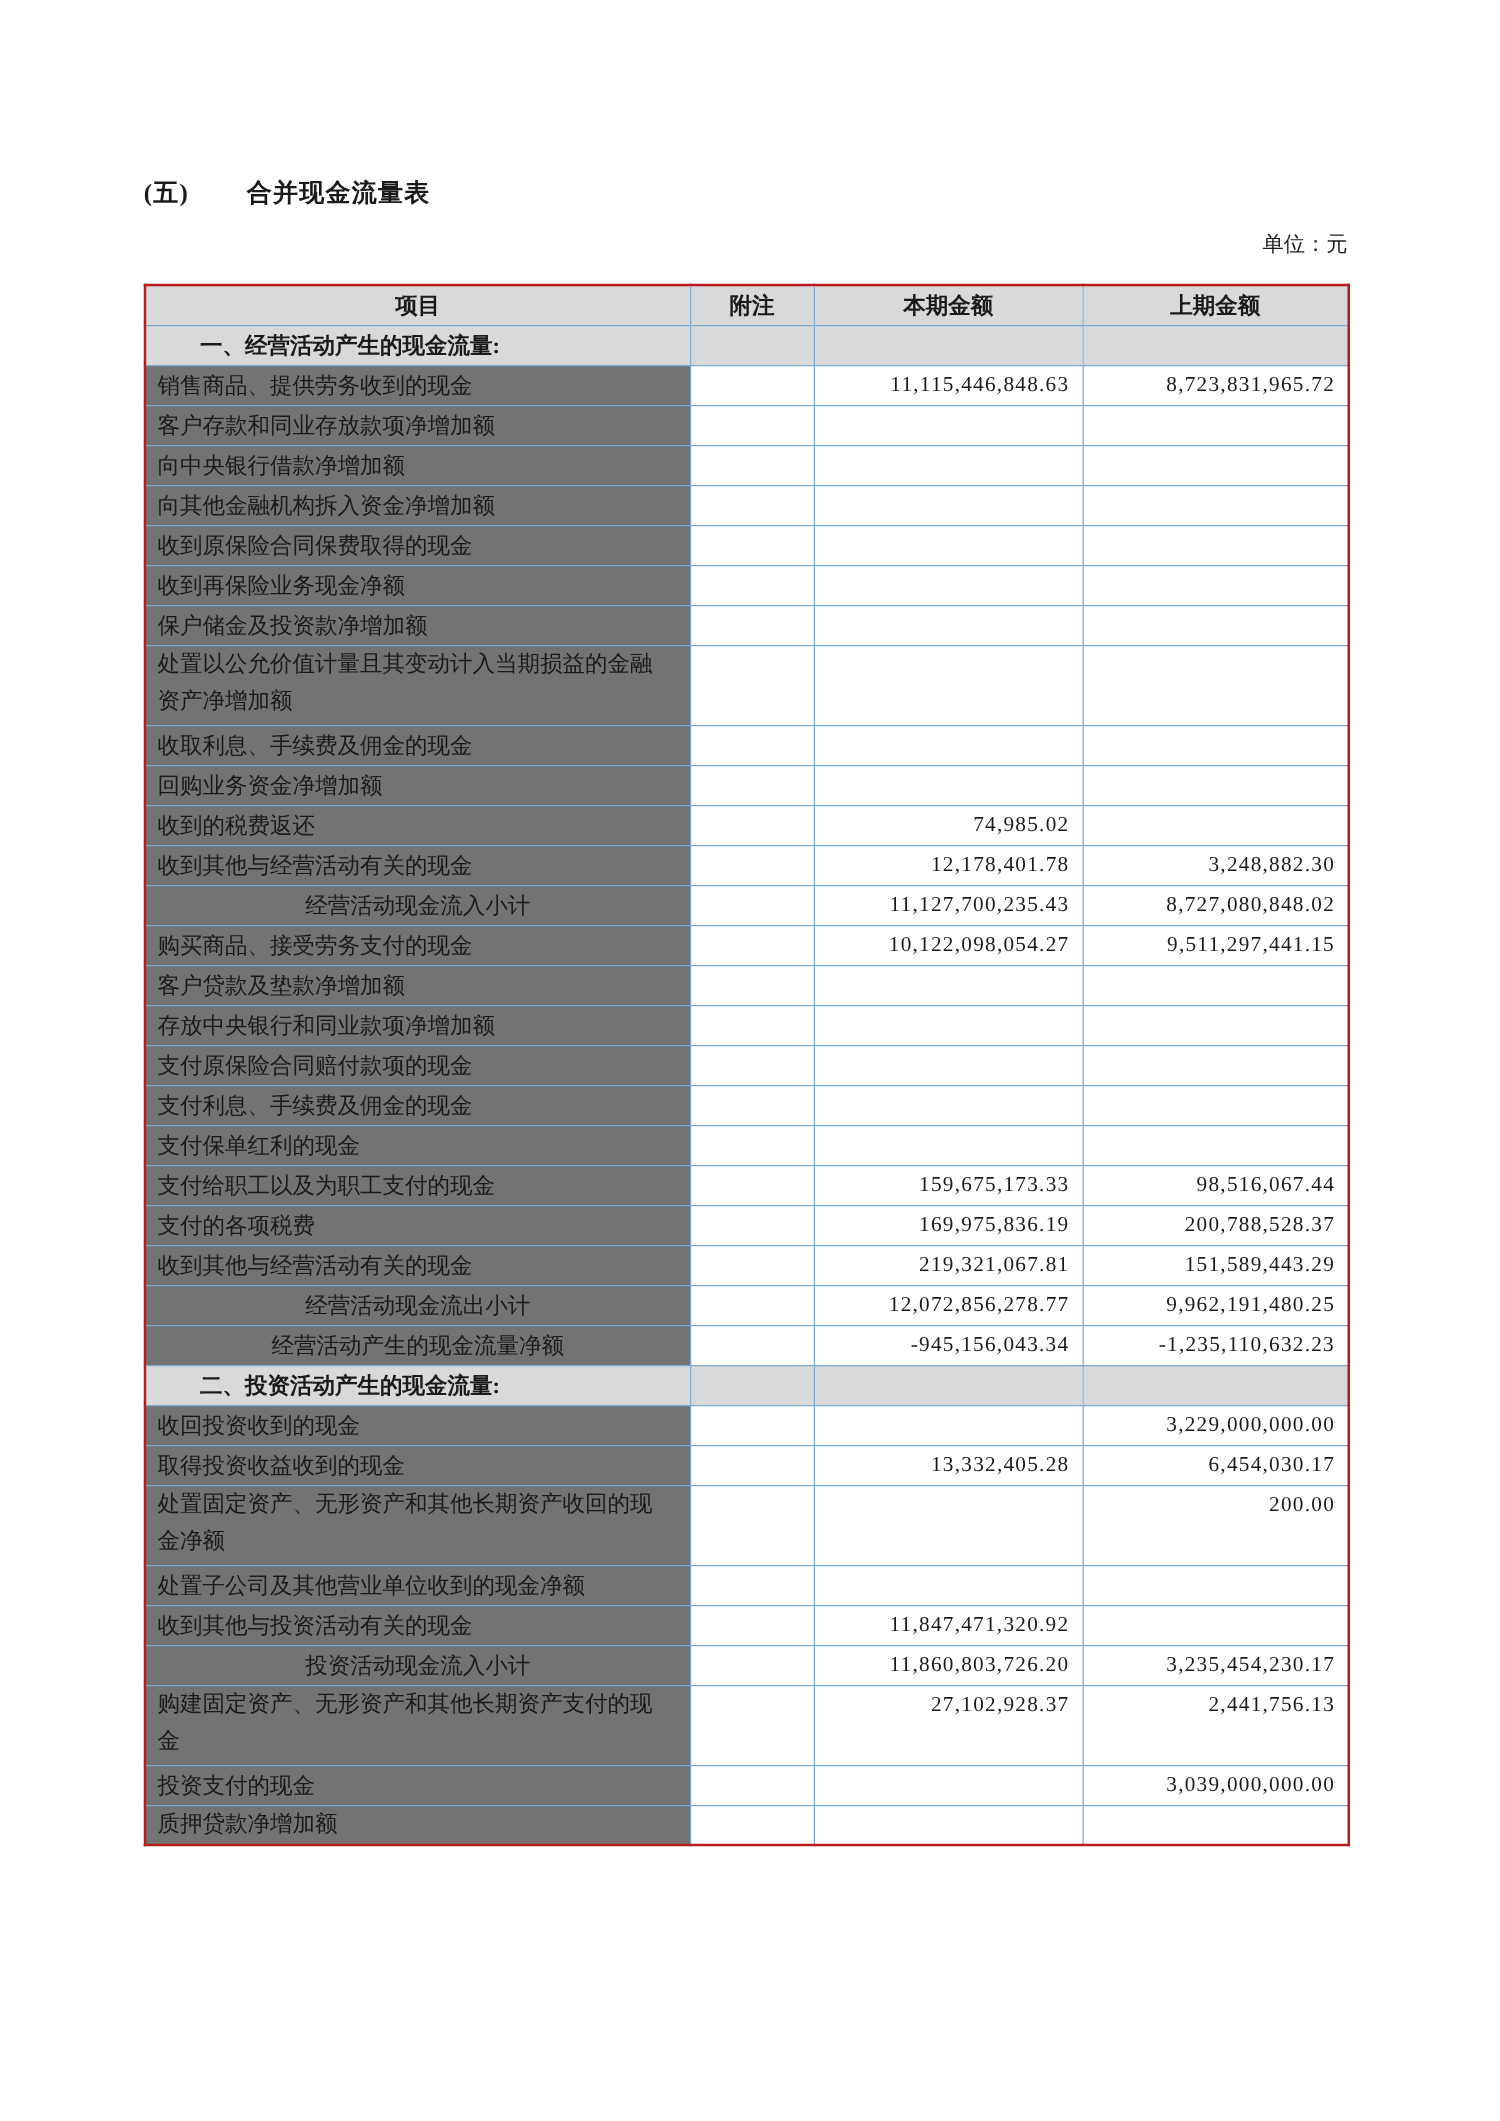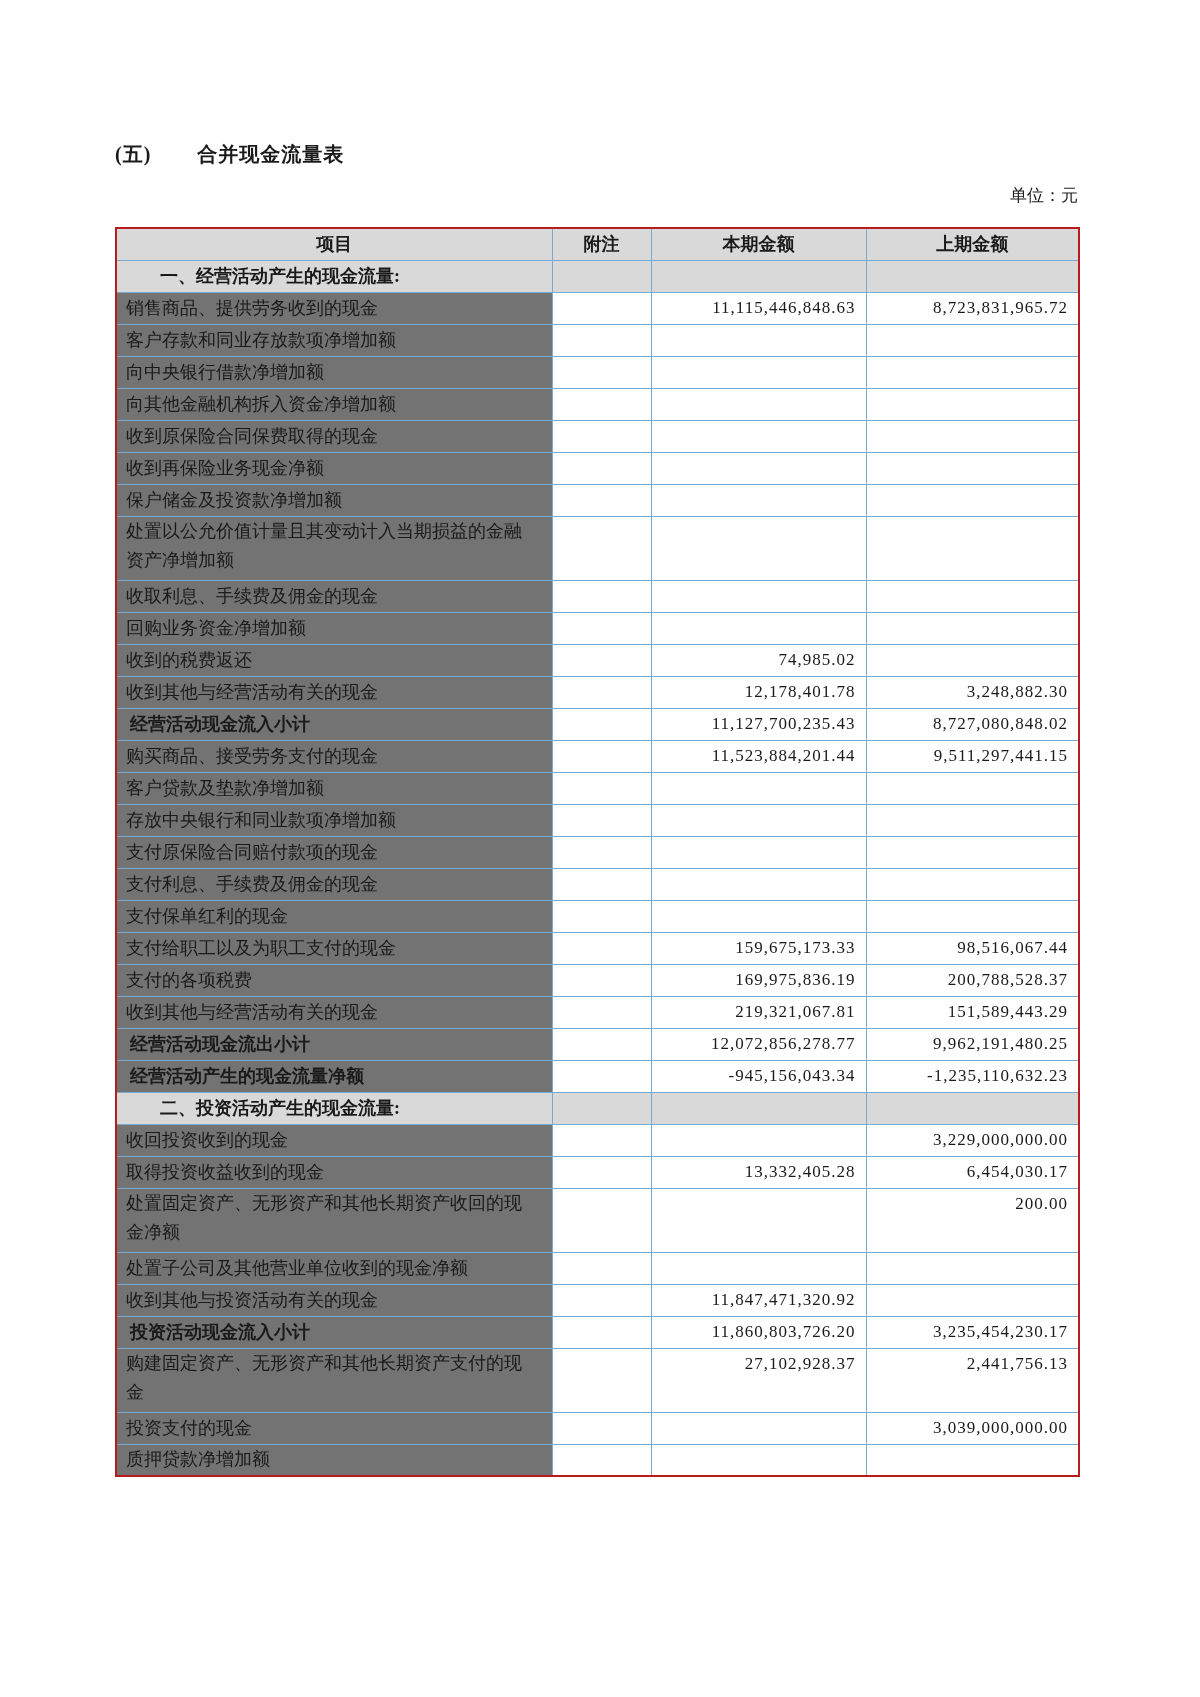--- a/index.html
+++ b/index.html
@@ -35,21 +35,21 @@
     background:#737373;font-size:18px;padding:0 20px 0 9px;
     word-break:break-all;line-height:29px;
   }
   td.c-note{background:#ffffff;}
   td.c-current,td.c-prior{
     background:#ffffff;text-align:right;padding:0 10px 0 4px;
     font-size:17px;letter-spacing:1px;white-space:nowrap;
   }
   tr.section td{background:#d9d9d9;padding-left:43px;}
   tr.section td.c-label{font-weight:bold;}
-  tr.subtotal td.c-label{font-weight:bold;padding:0 13px;}
+  tr.subtotal td.c-label{font-weight:normal;text-align:center;padding:0 13px;}
   tr.lines2 td{vertical-align:top;}
   tr.lines2 td.c-current,tr.lines2 td.c-prior{line-height:30px;}
 </style>
 </head>
 <body>
 
 <div class="doc-title">
   <span>(五)</span><span class="title-text">合并现金流量表</span>
 </div>
 
@@ -151,21 +151,21 @@
       </tr>
       <tr class="subtotal">
         <td class="c-label">经营活动现金流入小计</td>
         <td class="c-note"></td>
         <td class="c-current">11,127,700,235.43</td>
         <td class="c-prior">8,727,080,848.02</td>
       </tr>
       <tr class="item">
         <td class="c-label">购买商品、接受劳务支付的现金</td>
         <td class="c-note"></td>
-        <td class="c-current">11,523,884,201.44</td>
+        <td class="c-current">10,122,098,054.27</td>
         <td class="c-prior">9,511,297,441.15</td>
       </tr>
       <tr class="item">
         <td class="c-label">客户贷款及垫款净增加额</td>
         <td class="c-note"></td>
         <td class="c-current"></td>
         <td class="c-prior"></td>
       </tr>
       <tr class="item">
         <td class="c-label">存放中央银行和同业款项净增加额</td>

